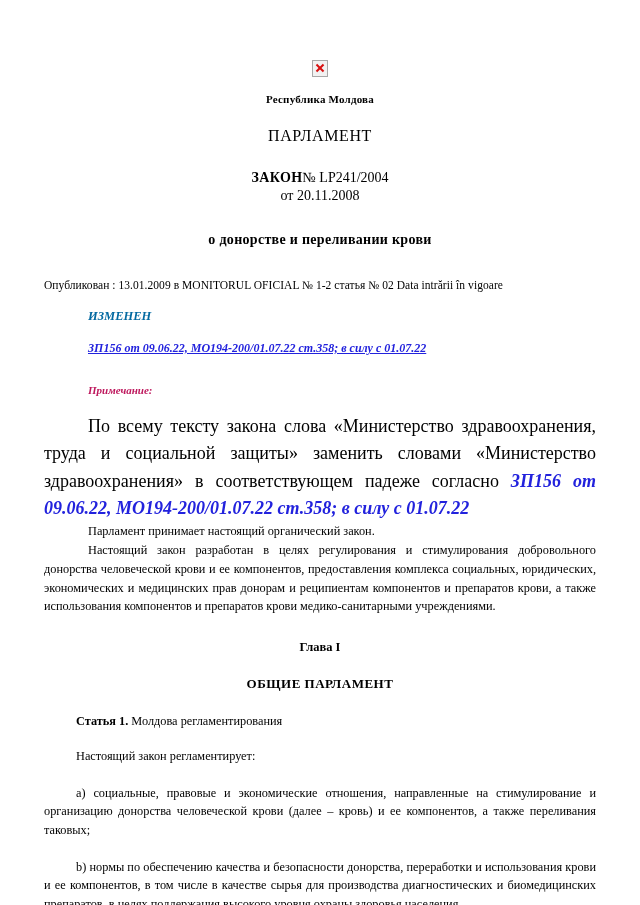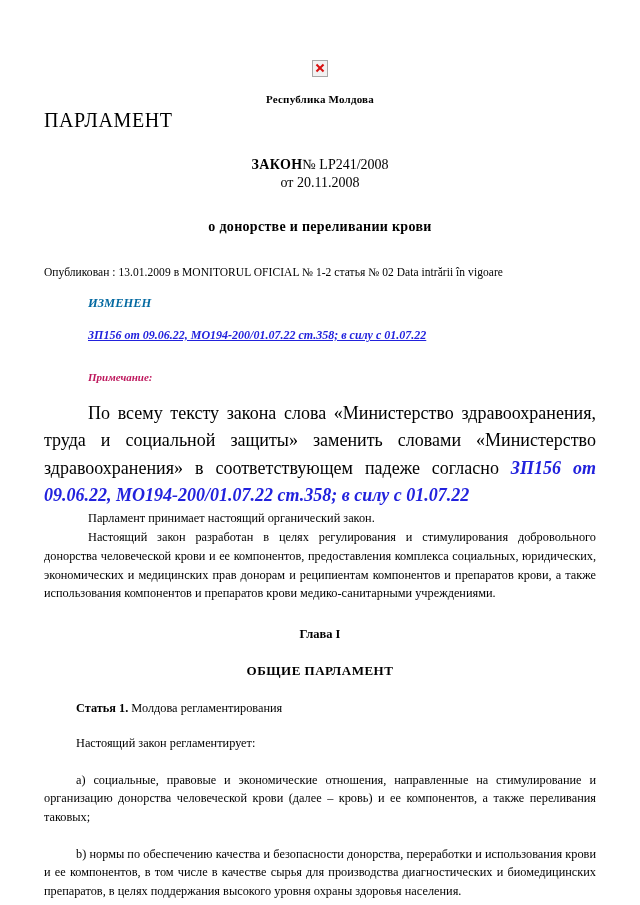--- a/index.html
+++ b/index.html
@@ -54,23 +54,24 @@
 
   
   .republic {
     text-align: center;
     font-weight: bold;
     font-size: 11px;
     letter-spacing: 0.2px;
     margin-top: 9px;
   }
   .parlament {
-    font-size: 20px;
+    text-align: center;
+    font-size: 16px;
     letter-spacing: 0.6px;
-    margin-top: 4px;
+    margin-top: 22px;
   }
   .law-no {
     text-align: center;
     font-size: 14px;
     margin-top: 25px;
   }
   .law-no b { font-weight: bold; letter-spacing: 0.4px; }
   .law-no .num { font-weight: normal; }
   .law-date {
     text-align: center;
@@ -189,21 +190,21 @@
 <div class="page">
 
   <div class="broken-img-wrap">
     <span class="broken-img"></span>
   </div>
 
   <div class="republic">Республика Молдова</div>
 
   <div class="parlament">ПАРЛАМЕНТ</div>
 
-  <div class="law-no"><b>ЗАКОН</b><span class="num">№ LP241/2008</span></div>
+  <div class="law-no"><b>ЗАКОН</b><span class="num">№ LP241/2004</span></div>
 
   <div class="law-date">от 20.11.2008</div>
 
   <div class="doc-title">о донорстве и переливании крови</div>
 
   <div class="published">Опубликован : 13.01.2009 в MONITORUL OFICIAL № 1-2 статья № 02 Data intrării în vigoare</div>
 
   <div class="amended">ИЗМЕНЕН</div>
 
   <div class="amend-link"><a href="#">ЗП156 от 09.06.22, MO194-200/01.07.22 ст.358; в силу с 01.07.22</a></div>

